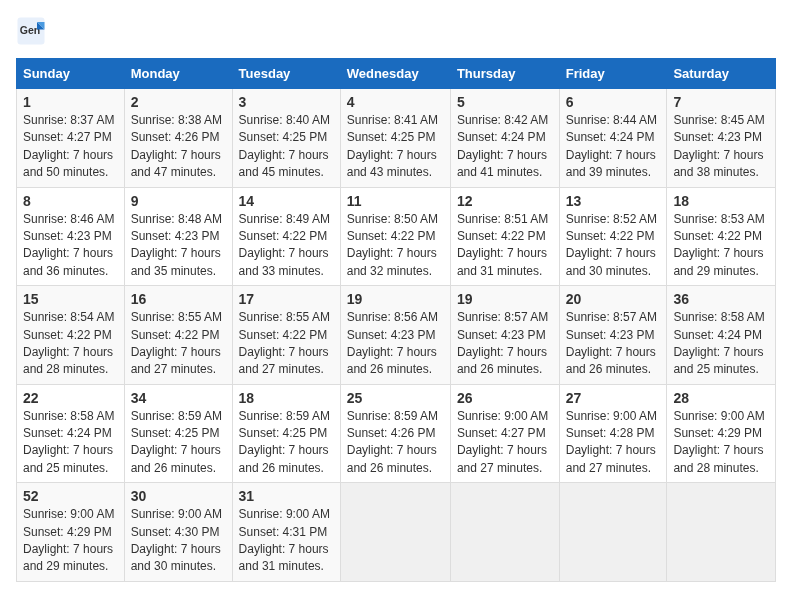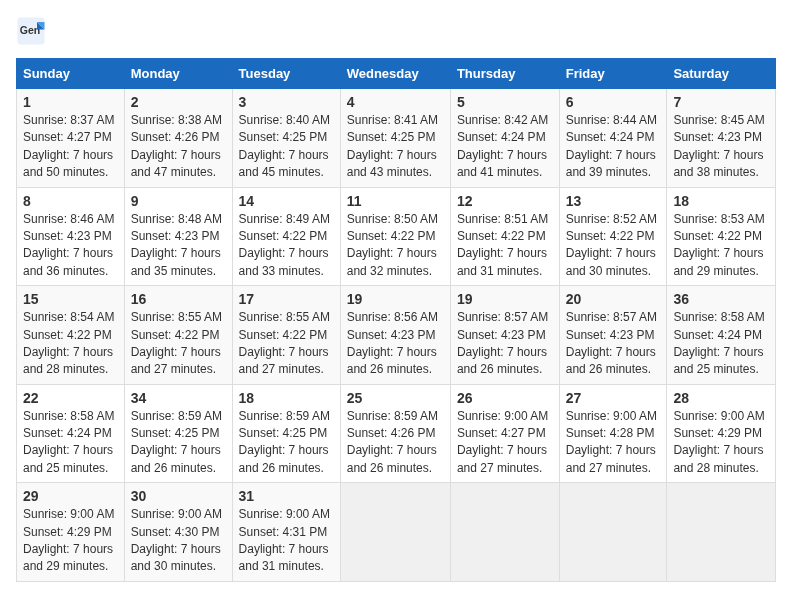--- a/index.html
+++ b/index.html
@@ -171,21 +171,21 @@
         <td><span class="day-num">25</span>
 <span class="day-info">Sunrise: 8:59 AM<br>Sunset: 4:26 PM<br>Daylight: 7 hours and 26 minutes.</span></td>
         <td><span class="day-num">26</span>
 <span class="day-info">Sunrise: 9:00 AM<br>Sunset: 4:27 PM<br>Daylight: 7 hours and 27 minutes.</span></td>
         <td><span class="day-num">27</span>
 <span class="day-info">Sunrise: 9:00 AM<br>Sunset: 4:28 PM<br>Daylight: 7 hours and 27 minutes.</span></td>
         <td><span class="day-num">28</span>
 <span class="day-info">Sunrise: 9:00 AM<br>Sunset: 4:29 PM<br>Daylight: 7 hours and 28 minutes.</span></td>
       </tr>
       <tr>
-        <td><span class="day-num">29</span>
+        <td><span class="day-num">52</span>
 <span class="day-info">Sunrise: 9:00 AM<br>Sunset: 4:29 PM<br>Daylight: 7 hours and 29 minutes.</span></td>
         <td><span class="day-num">30</span>
 <span class="day-info">Sunrise: 9:00 AM<br>Sunset: 4:30 PM<br>Daylight: 7 hours and 30 minutes.</span></td>
         <td><span class="day-num">31</span>
 <span class="day-info">Sunrise: 9:00 AM<br>Sunset: 4:31 PM<br>Daylight: 7 hours and 31 minutes.</span></td>
         <td class="empty-cell"></td>
         <td class="empty-cell"></td>
         <td class="empty-cell"></td>
         <td class="empty-cell"></td>
       </tr>

